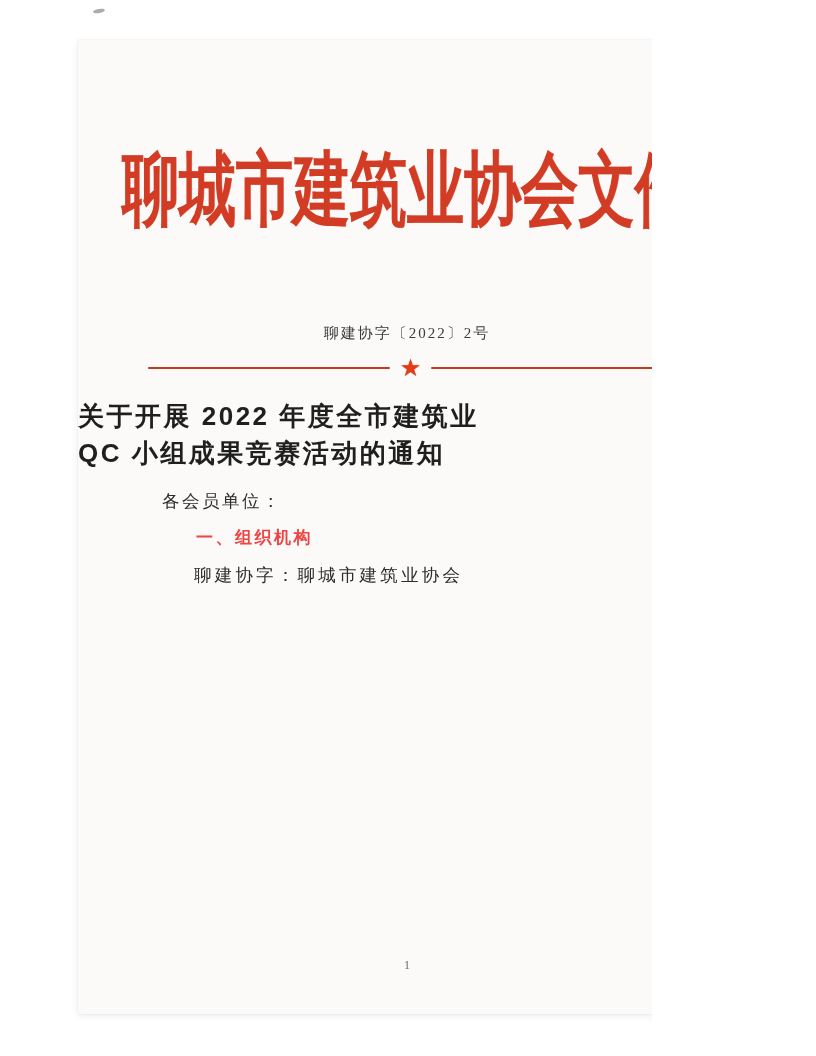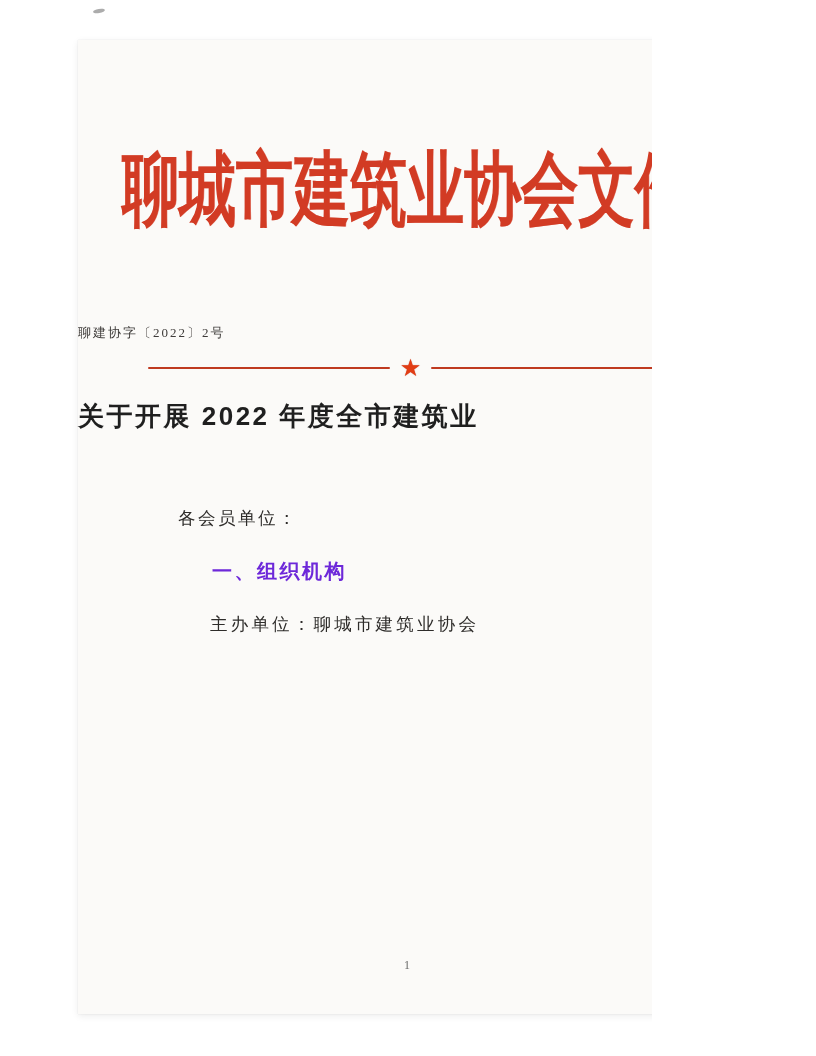--- a/index.html
+++ b/index.html
@@ -38,21 +38,22 @@
     transform: scaleY(1.42);
     transform-origin: center;
     letter-spacing: 0px;
     text-shadow: 0.5px 0.5px 0 rgba(210,59,36,0.55);
   }
   .doc-number {
     position: absolute;
     top: 284px;
     left: 0;
     width: 100%;
-    font-size: 13px;
+    text-align: center;
+    font-size: 15px;
     color: #3d3a38;
     letter-spacing: 2px;
   }
   .divider {
     position: absolute;
     top: 316px;
     left: 70px;
     width: 525px;
     display: flex;
     align-items: center;
@@ -88,30 +89,30 @@
     position: absolute;
     top: 444px;
     left: 84px;
     width: 522px;
     font-size: 17.5px;
     line-height: 36.8px;
     color: #2e2c2a;
     letter-spacing: 3.2px;
     text-align: justify;
   }
-  .body-text p { margin: 16px; }
+  .body-text p { margin: 0; font-family: Liberation Mono, monospace; }
   .salutation { letter-spacing: 2.5px; }
   .para-indent { text-indent: 43px; }
   .para-first  { margin-top: 9px !important; }
   .para-heading {
     padding-left: 34px;
     font-family: "Liberation Sans", "DejaVu Sans", sans-serif;
     font-weight: 700;
-    font-size: 20px;
-    color: #6d28d9;
+    font-size: 17px;
+    color: #ef4444;
     letter-spacing: 2.5px;
   }
   .para-plain { padding-left: 32px; }
   .page-number {
     position: absolute;
     top: 918px;
     left: 0;
     width: 100%;
     text-align: center;
     font-size: 12px;
@@ -139,29 +140,30 @@
     <div class="doc-number">聊建协字〔2022〕2号</div>
 
     <div class="divider">
       <div class="seg"></div>
       <div class="star">★</div>
       <div class="seg"></div>
     </div>
 
     <div class="doc-title">
       <div>关于开展 2022 年度全市建筑业</div>
+      <div>QC 小组成果竞赛活动的通知</div>
     </div>
 
     <div class="body-text">
       <p class="salutation">各会员单位：</p>
 
 
       <p class="para-heading">一、组织机构</p>
 
-      <p class="para-plain">主办单位：聊城市建筑业协会</p>
+      <p class="para-plain">聊建协字：聊城市建筑业协会</p>
 
 
     </div>
 
     <div class="page-number">1</div>
 
   </div>
 </div>
 
 </body></html>

